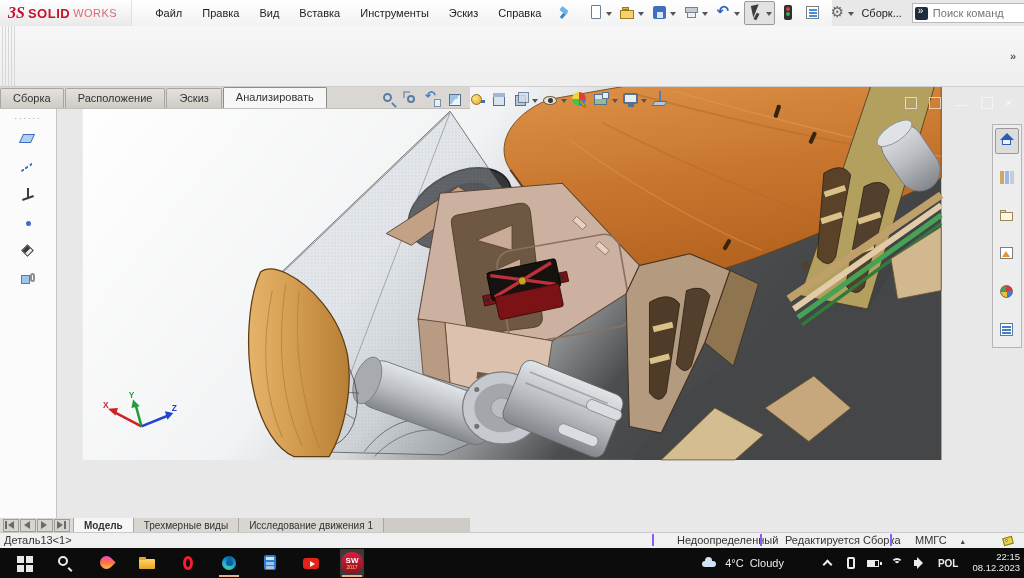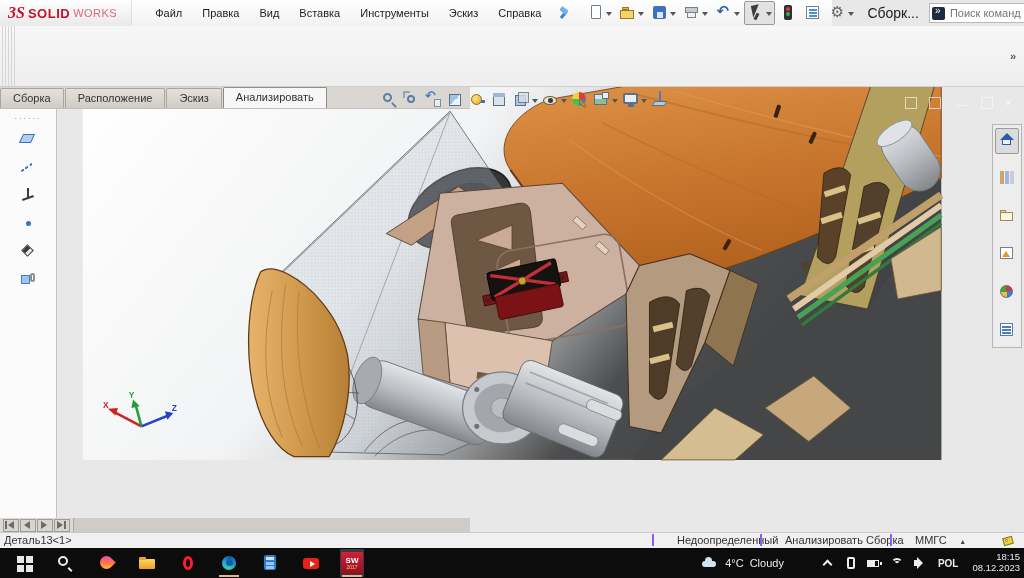--- a/index.html
+++ b/index.html
@@ -18,21 +18,21 @@
   .logo-solid{font-weight:bold;color:#c8102e;font-size:13px;letter-spacing:.5px}
   .logo-works{color:#d96a72;font-size:11px;letter-spacing:.5px}
   #menubar{display:flex;gap:2px;margin-left:14px}
   .menu-item{padding:4px 9px;cursor:default}
   .i-pin{width:14px;height:14px;margin:0 6px}
   .i-pin::before{left:6px;top:5px;width:3px;height:8px;background:#3a85c8;transform:rotate(40deg)}
   .i-pin::after{left:4px;top:2px;width:8px;height:5px;background:#6fb3e8;border-radius:1px;transform:rotate(40deg)}
   #quickbar{display:flex;align-items:center;gap:1px;margin-left:8px}
   .qbtn{display:flex;align-items:center;padding:2px 2px;border:1px solid transparent;border-radius:2px}
   .qbtn.selected{background:#e2e2e2;border-color:#9a9a9a}
-  #doc-switch{margin-left:10px;font-size:14px;color:#222;white-space:nowrap}
+  #doc-switch{margin-left:4px;font-size:11px;color:#222;white-space:nowrap}
   #searchbox{display:flex;align-items:center;margin-left:10px;width:148px;height:18px;background:#fff;border:1px solid #b9b9b9;padding:0 2px;gap:3px}
   #searchbox input{border:none;outline:none;flex:1;font:11px "Liberation Sans",sans-serif;color:#333;min-width:0;background:transparent}
   .i-search-logo{width:13px;height:13px;background:#1d2d3d;border-radius:2px}
   .i-search-logo::before{content:"\00BB";color:#fff;font-size:10px;left:3px;top:-2px}
   
   .i-new-doc::before{left:4px;top:1px;width:10px;height:14px;background:#fff;border:1px solid #6b7f94;border-radius:1px}
   .i-open-doc::before{left:1px;top:6px;width:14px;height:9px;background:#f7d26a;border:1px solid #9a7a28}
   .i-open-doc::after{left:3px;top:3px;width:7px;height:3px;background:#e8b83a;border:1px solid #9a7a28}
   .i-save::before{left:2px;top:2px;width:13px;height:13px;background:#3f6fbe;border-radius:2px}
   .i-save::after{left:6px;top:8px;width:6px;height:6px;background:#dce6f4}
@@ -107,21 +107,21 @@
   .i-color-drop::before{left:3px;top:2px;width:13px;height:13px;background:linear-gradient(135deg,#e040fb,#ff7043 50%,#ffd54f);border-radius:50% 0 50% 50%;transform:rotate(45deg)}
   .i-explorer-folder::before{left:1px;top:5px;width:16px;height:10px;background:linear-gradient(#ffd65e,#e8a42a);border-radius:1px}
   .i-explorer-folder::after{left:1px;top:3px;width:7px;height:3px;background:#e8a42a;border-radius:1px 1px 0 0}
   .i-opera::before{left:4px;top:2px;width:10px;height:14px;border:3px solid #ff1b2d;border-radius:50%}
   .i-edge::before{left:2px;top:2px;width:14px;height:14px;border-radius:50%;background:conic-gradient(from 180deg,#35d0a0,#2aaee0,#0a5fa4,#1a8fd0,#35d0a0)}
   .i-edge::after{left:6px;top:6px;width:7px;height:6px;background:#0a5fa4;border-radius:50%}
   .i-calculator::before{left:3px;top:1px;width:12px;height:15px;background:#2f7dd1;border-radius:2px}
   .i-calculator::after{left:5px;top:3px;width:8px;height:3px;background:#cfe3f4;box-shadow:0 5px 0 #9fc4ec,0 9px 0 #9fc4ec}
   .i-youtube::before{left:1px;top:4px;width:16px;height:11px;background:#e62117;border-radius:3px}
   .i-youtube::after{left:8px;top:7px;border-left:5px solid #fff;border-top:3px solid transparent;border-bottom:3px solid transparent}
-  .sw-icon{width:22px;height:22px;background:linear-gradient(#d41f3a,#8e1024);border-radius:2px;display:flex;flex-direction:column;align-items:center;justify-content:center;line-height:1}
+  .sw-icon{width:22px;height:22px;background:linear-gradient(#d41f3a,#8e1024);border-radius:10px;display:flex;flex-direction:column;align-items:center;justify-content:center;line-height:1}
   .sw-icon .sw-l{color:#fff;font-weight:bold;font-size:8px}
   .sw-icon .sw-y{color:#ffd24a;font-size:5px}
   
   .tray .icn{width:16px;height:16px}
   .i-cloud::before{left:1px;top:7px;width:14px;height:6px;background:#cfe3f4;border-radius:6px}
   .i-cloud::after{left:4px;top:3px;width:7px;height:7px;background:#cfe3f4;border-radius:50%}
   .i-chevron-up::before{left:4px;top:6px;width:7px;height:7px;border-left:2px solid #ececec;border-top:2px solid #ececec;transform:rotate(45deg)}
   .i-phone::before{left:4px;top:2px;width:8px;height:12px;border:2px solid #ececec;border-radius:2px}
   .i-battery::before{left:1px;top:5px;width:12px;height:7px;border:1px solid #ececec;background:linear-gradient(90deg,#ececec 70%,transparent 70%)}
   .i-battery::after{left:14px;top:7px;width:2px;height:3px;background:#ececec}
@@ -544,26 +544,32 @@
       <span>
         <span class="icn i-nav-prev"></span>
       </span>
       <span>
         <span class="icn i-nav-next"></span>
       </span>
       <span>
         <span class="icn i-nav-last"></span>
       </span>
     </div>
+  <div style="display:flex">
+
+  <span class="btab active">Модель</span>
+      <span class="btab">Трехмерные виды</span>
+      <span class="btab">Исследование движения 1</span>
+    </div>
 </div>
 
 <div id="statusbar">
   <span class="sleft">Деталь13&lt;1&gt;</span>
   <span class="sitem" style="left:652px;width:104px">Недоопределенный</span>
-  <span class="sitem" style="left:760px;width:120px">Анализировать Сборка</span>
+  <span class="sitem" style="left:760px;width:120px">Редактируется Сборка</span>
   <span class="sitem" style="left:890px;width:90px"><span>ММГС</span><span class="scaret">▴</span></span>
   <span class="icn i-tag" style="position:absolute;right:6px;top:-1px"></span>
 </div>
 
 <div id="taskbar">
   <div class="tb-icons">
 
   <span class="tb-btn">
         <span class="icn i-start"></span>
       </span>
@@ -604,17 +610,17 @@
     <div class="tray">
 
     <span class="icn i-chevron-up"></span>
         <span class="icn i-phone"></span>
         <span class="icn i-battery"></span>
         <span class="icn i-wifi"></span>
         <span class="icn i-speaker"></span>
       </div>
     <span class="tray-lang">POL</span>
     <div class="clock">
-      <div>18:15</div>
+      <div>22:15</div>
       <div>08.12.2023</div>
     </div>
   </div>
 </div>
 
 </body></html>

